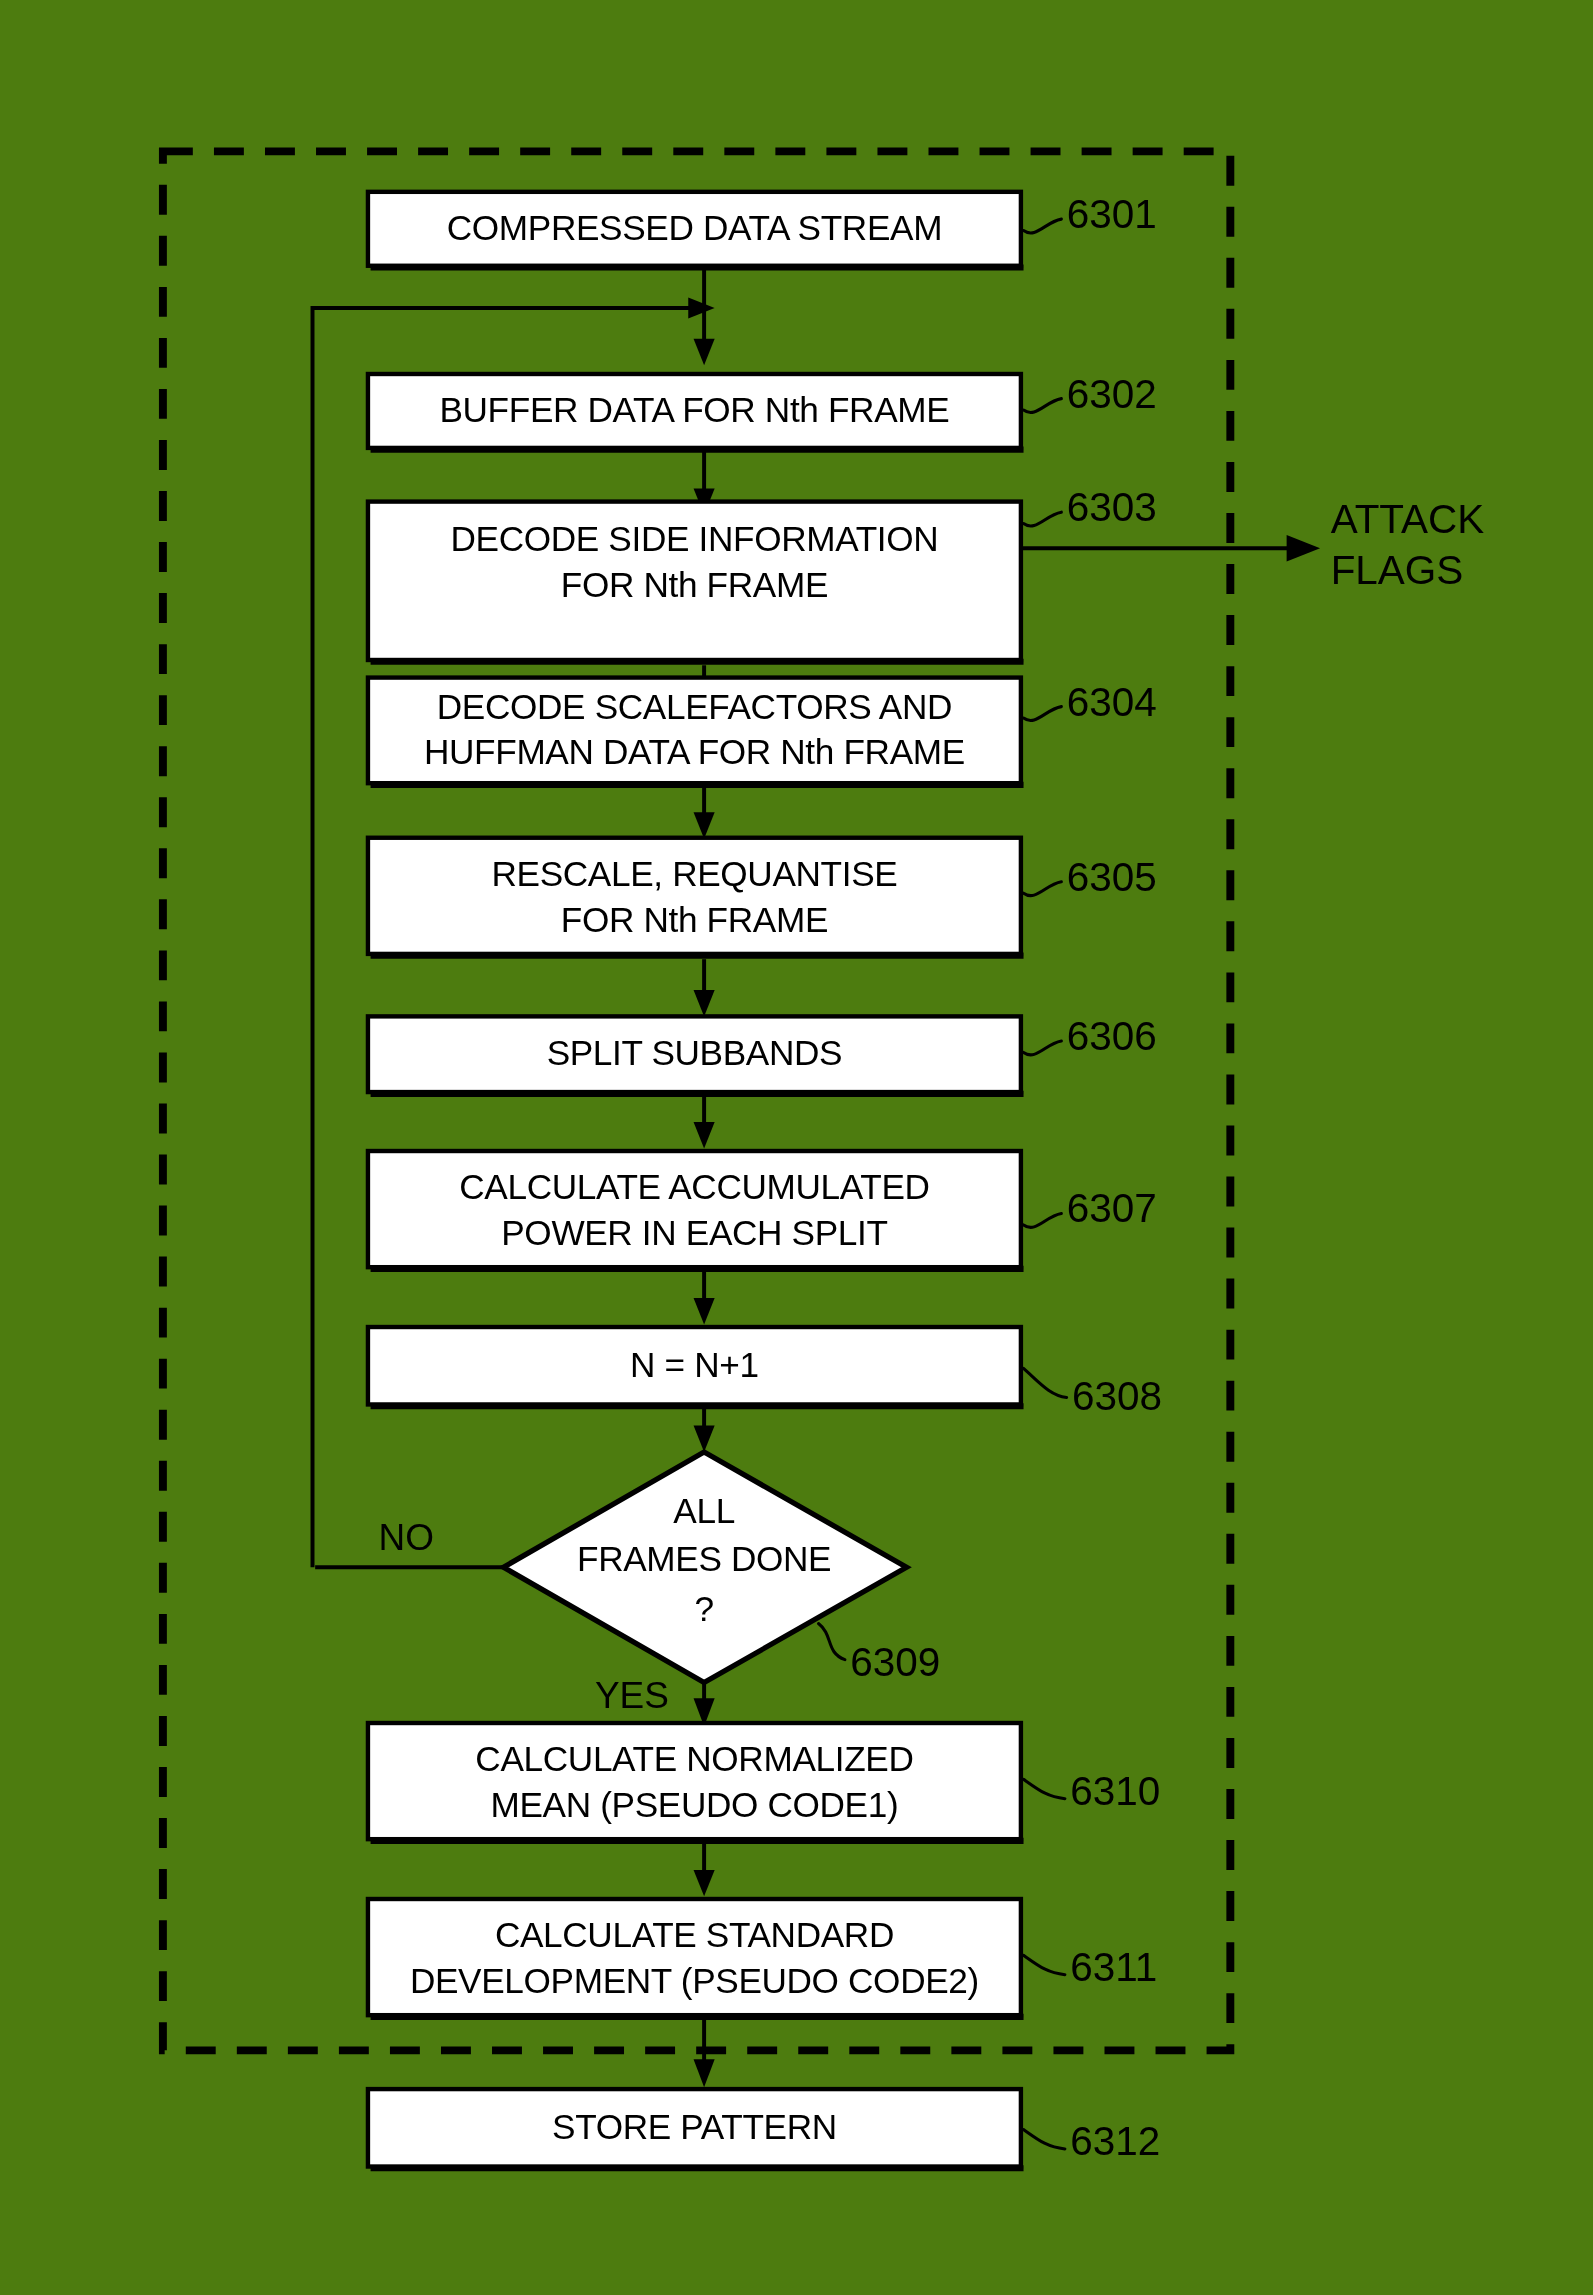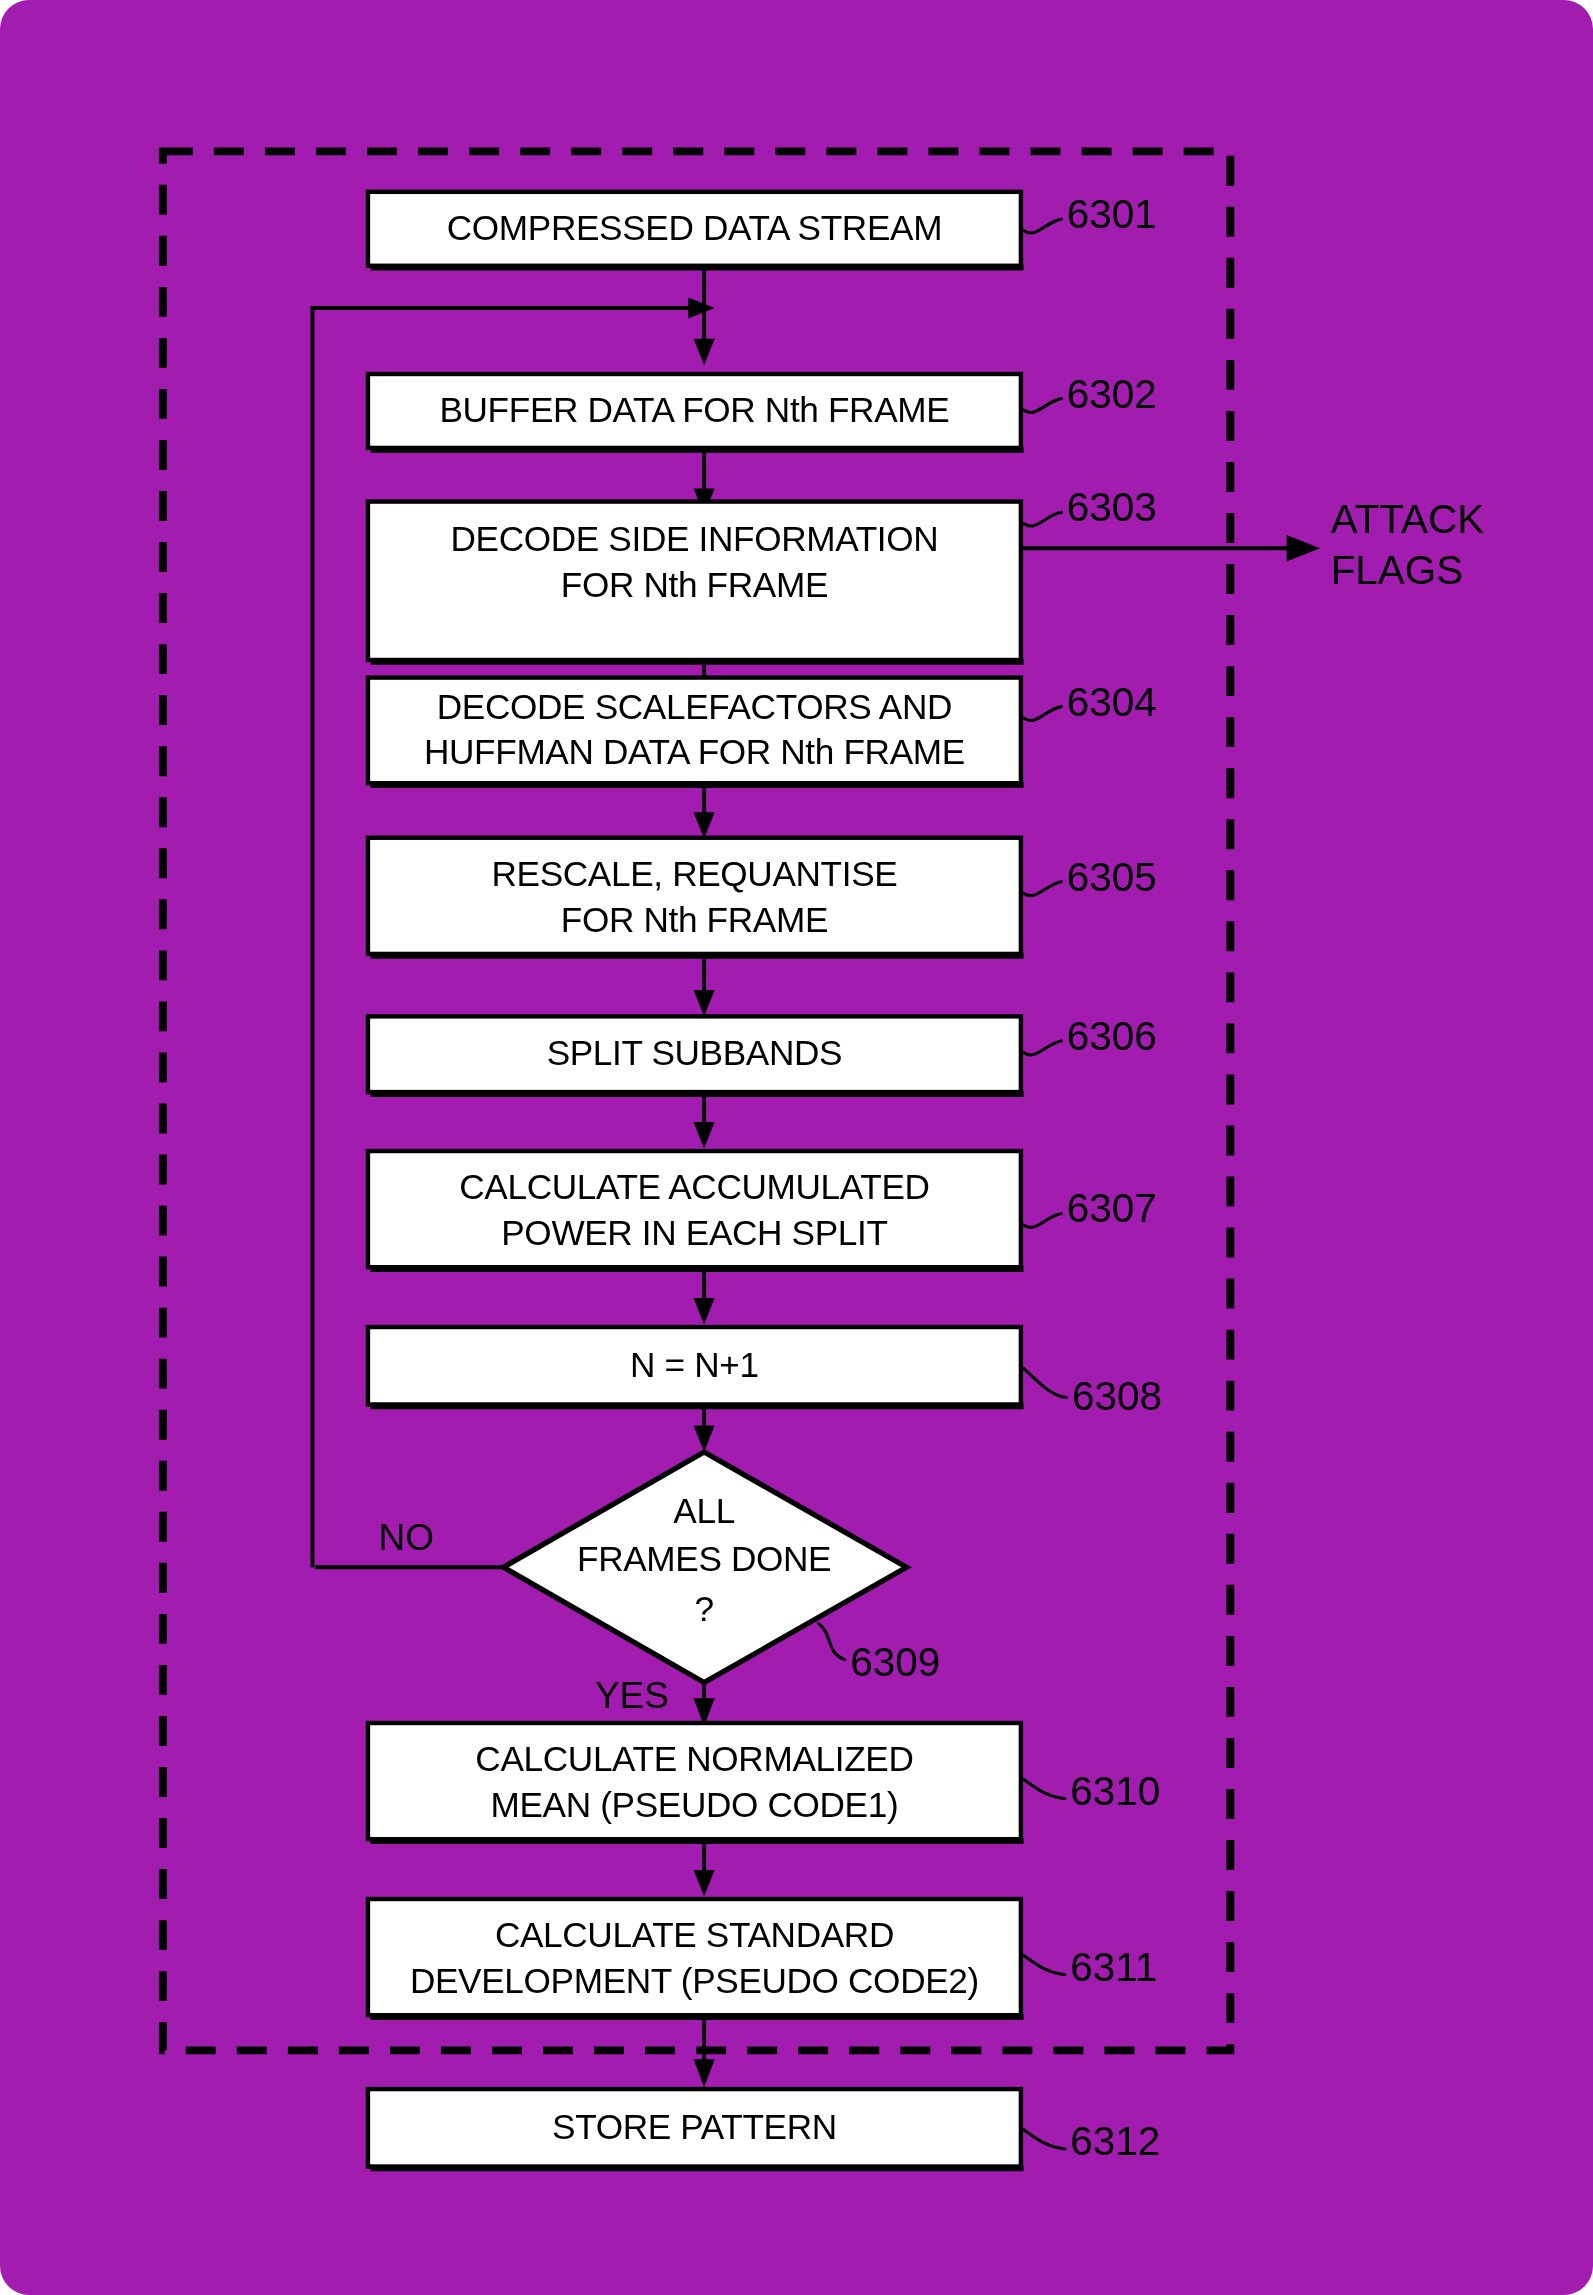--- a/index.html
+++ b/index.html
@@ -10,22 +10,21 @@
   body {
     width: 1593px;
     height: 2295px;
     font-family: "Liberation Sans", sans-serif;
     overflow: hidden;
   }
   #figure-root {
     position: relative;
     width: 1593px;
     height: 2295px;
-    background: #a21caf;
-    border-radius: 29px;
+    background: #4d7c0f;
   }
   svg#flowchart {
     display: block;
     width: 1593px;
     height: 2295px;
   }
   .box-rect {
     fill: #ffffff;
     stroke: #000000;
     stroke-width: 5;

